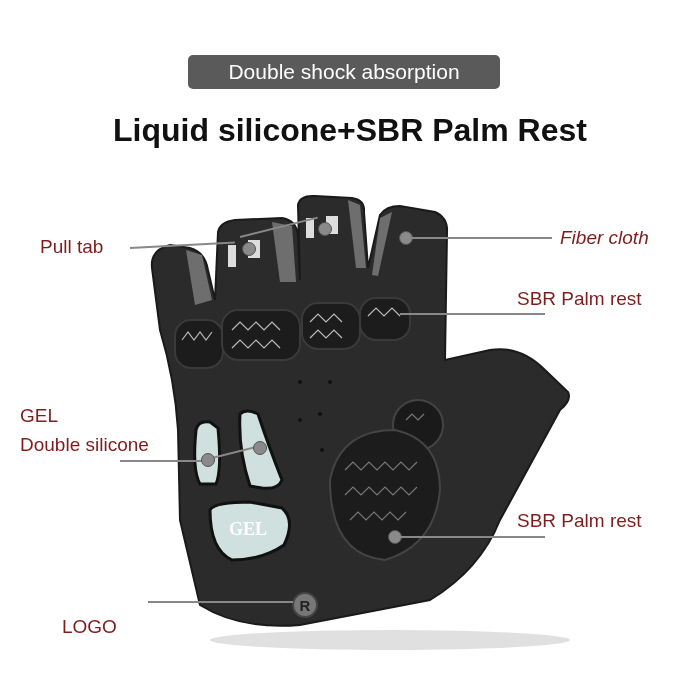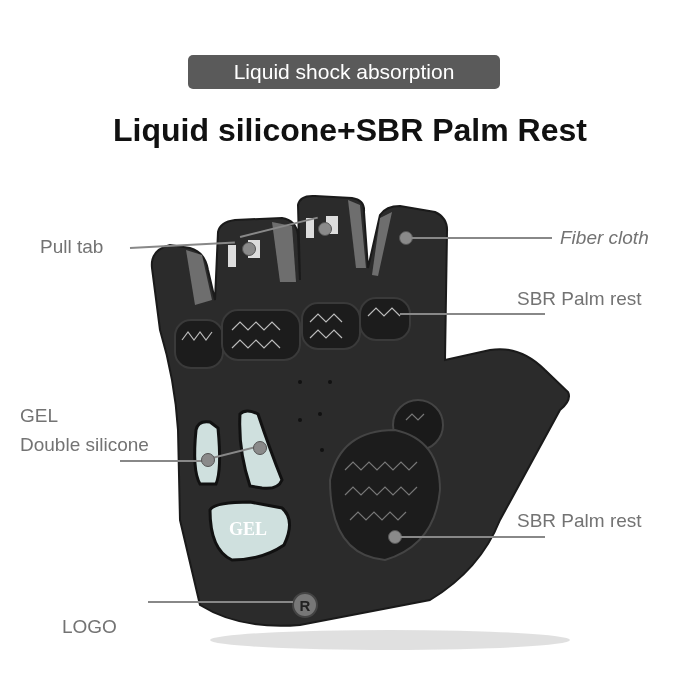--- a/index.html
+++ b/index.html
@@ -1,27 +1,27 @@
 <!DOCTYPE html>
 <html><head>
 <meta charset="utf-8">
 <style>
   html,body{margin:0;padding:0;background:#fff;}
   body{width:700px;height:700px;position:relative;overflow:hidden;font-family:"Liberation Sans",sans-serif;}
   .banner{position:absolute;left:188px;top:55px;width:312px;height:34px;background:#5a5a5a;border-radius:5px;color:#fff;font-size:21px;line-height:34px;text-align:center;}
   .title{position:absolute;left:0;top:112px;width:700px;text-align:center;font-size:32px;font-weight:bold;color:#111;}
-  .label{position:absolute;font-size:19px;color:#737373;white-space:nowrap;}
+  .label{position:absolute;font-size:19px;color:#7f1d1d;white-space:nowrap;}
   .line{position:absolute;height:1.5px;background:#888;}
   .dot{position:absolute;width:12px;height:12px;border-radius:50%;background:#8a8a8a;border:1px solid #555;}
   svg{position:absolute;left:0;top:0;}
 </style>
 </head>
 <body>
 
-<div class="banner">Liquid shock absorption</div>
+<div class="banner">Double shock absorption</div>
 <div class="title">Liquid silicone+SBR Palm Rest</div>
 
 <svg width="700" height="700">
 
   <ellipse cx="390" cy="640" rx="180" ry="10" fill="#ccc" opacity="0.6"></ellipse>
 
   <path d="M152 268 Q150 250 170 245 L190 248 Q205 252 208 270 L215 300 L218 232 Q220 222 235 220 L282 218 Q296 220 298 235 L300 280 L298 205 Q300 195 315 196 L352 198 Q365 200 364 212 L368 268 L380 215 Q386 206 400 206 L435 212 Q448 218 447 232 L445 360 L490 350 Q520 345 545 370 L568 392 Q572 400 560 410 L500 520 Q480 570 430 600 L300 625 Q240 630 200 605 L180 520 L178 430 Q175 380 160 330 Z" fill="#2b2b2b" stroke="#1a1a1a" stroke-width="2"></path>
 
   <path d="M186 250 L202 255 L212 300 L195 305 Z" fill="#6e6e6e"></path>
   <path d="M272 222 L292 226 L296 282 L280 282 Z" fill="#6e6e6e"></path>

